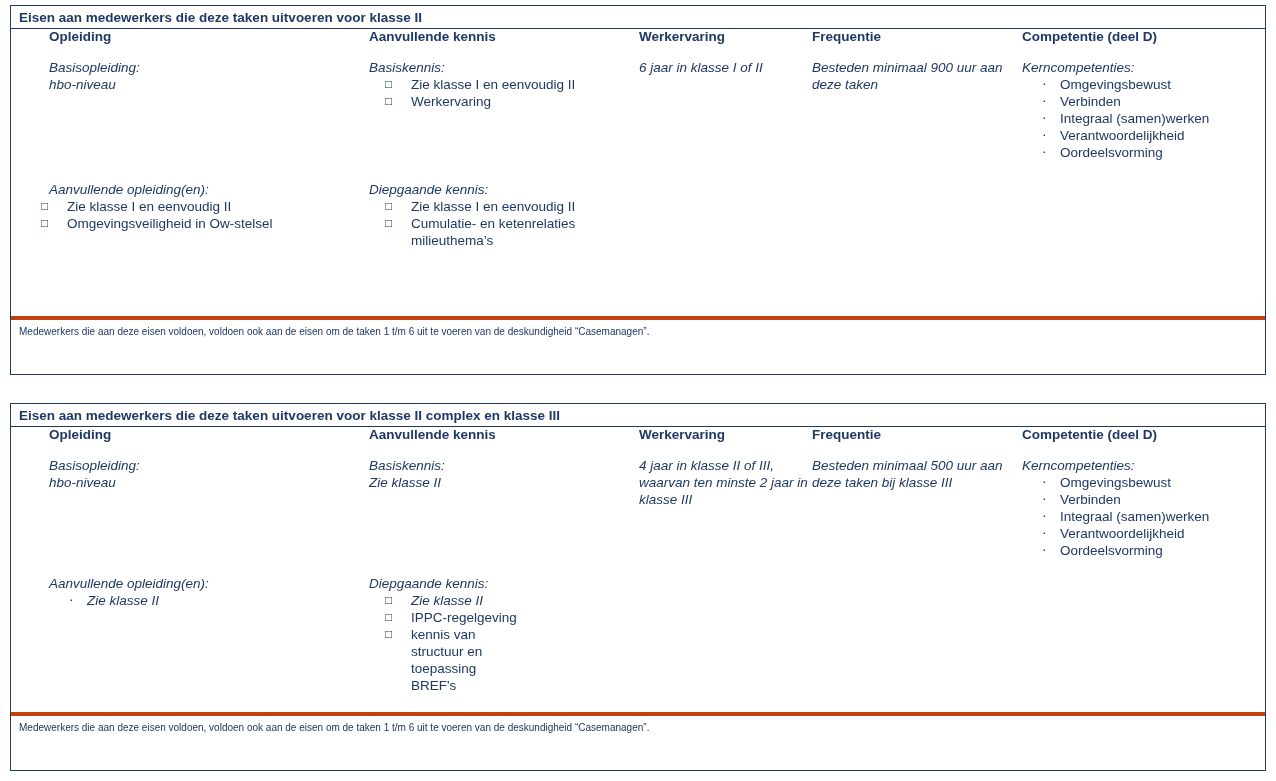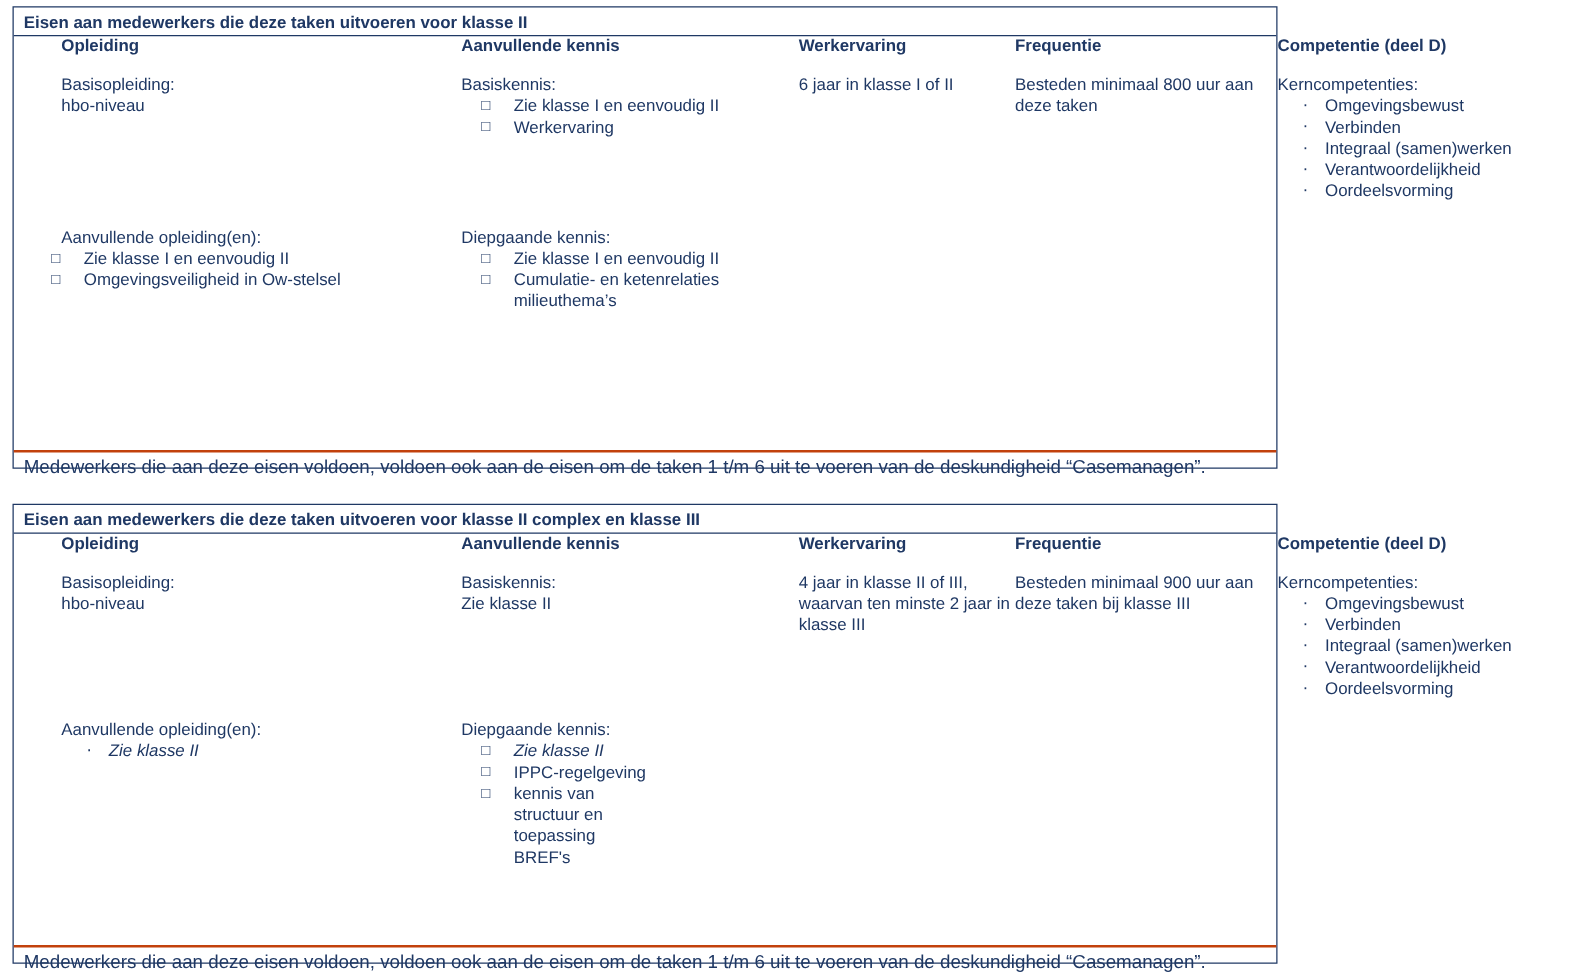--- a/index.html
+++ b/index.html
@@ -16,21 +16,21 @@
   }
   .page {
     position: relative;
     width: 1276px;
     height: 781px;
     box-sizing: border-box;
   }
   .block {
     position: absolute;
     left: 10px;
-    width: 1012px;
+    width: 1256px;
     border: 1px solid #1F3864;
     box-sizing: border-box;
   }
   #block-1 { top: 5px; height: 370px; }
   #block-2 { top: 403px; height: 368px; }
 
   .block-title {
     font-weight: bold;
     font-size: 13.5px;
     color: #1F3864;
@@ -83,21 +83,21 @@
     padding: 5px 5px 4px 6px;
     box-sizing: border-box;
     font-size: 13.5px;
     line-height: 17px;
   }
   .body-cell.nolft { border-left: none; }
   .split-top {
     border-bottom: 1px solid #1F3864;
   }
 
-  .cellline { margin: 0; }
+  .cellline { margin: 0; font-style: italic; }
 
   ul.sq, ul.dot {
     margin: 0;
     padding: 0;
     list-style: none;
   }
   ul.sq li {
     position: relative;
     padding-left: 42px;
     line-height: 17px;
@@ -120,29 +120,28 @@
     position: absolute;
     left: 20px;
     top: -1px;
     font-size: 14px;
     line-height: 17px;
   }
 
   .italic { font-style: italic; }
 
   .footer-note {
-    border-top: 2px solid #c2410c;
+    border-top: 4px solid #c2410c;
     padding: 4px 6px 3px 8px;
-    font-size: 15px;
+    font-size: 10px;
     line-height: 16px;
     box-sizing: border-box;
     height: 25px;
     white-space: nowrap;
     overflow: hidden;
-    margin-top: 44px;
   }
   .grid-wrap { position: relative; }
 </style>
 </head>
 <body>
 
 <div class="page">
 
   <div class="block" id="block-1">
     <div class="block-title">Eisen aan medewerkers die deze taken uitvoeren voor klasse II</div>
@@ -182,21 +181,21 @@
               <li><span class="mk">□</span><span>Zie klasse I en eenvoudig II</span></li>
               <li><span class="mk">□</span><span>Werkervaring</span></li>
             </ul>
           </td>
 
           <td class="body-cell" rowspan="2">
             <div class="cellline">6 jaar in klasse I of II</div>
           </td>
 
           <td class="body-cell" rowspan="2">
-            <div class="cellline">Besteden minimaal 800 uur aan deze taken</div>
+            <div class="cellline">Besteden minimaal 900 uur aan deze taken</div>
           </td>
 
           <td class="body-cell" rowspan="2">
             <div class="cellline">Kerncompetenties:</div>
             <ul class="dot">
               <li><span class="mk">·</span><span>Omgevingsbewust</span></li>
               <li><span class="mk">·</span><span>Verbinden</span></li>
               <li><span class="mk">·</span><span>Integraal (samen)werken</span></li>
               <li><span class="mk">·</span><span>Verantwoordelijkheid</span></li>
               <li><span class="mk">·</span><span>Oordeelsvorming</span></li>
@@ -265,21 +264,21 @@
           <td class="body-cell split-top">
             <div class="cellline">Basiskennis:</div>
             <div class="cellline">Zie klasse II</div>
           </td>
 
           <td class="body-cell" rowspan="2">
             <div class="cellline">4 jaar in klasse II of III, waarvan ten minste 2 jaar in klasse III</div>
           </td>
 
           <td class="body-cell" rowspan="2">
-            <div class="cellline">Besteden minimaal 900 uur aan deze taken bij klasse III</div>
+            <div class="cellline">Besteden minimaal 500 uur aan deze taken bij klasse III</div>
           </td>
 
           <td class="body-cell" rowspan="2">
             <div class="cellline">Kerncompetenties:</div>
             <ul class="dot">
               <li><span class="mk">·</span><span>Omgevingsbewust</span></li>
               <li><span class="mk">·</span><span>Verbinden</span></li>
               <li><span class="mk">·</span><span>Integraal (samen)werken</span></li>
               <li><span class="mk">·</span><span>Verantwoordelijkheid</span></li>
               <li><span class="mk">·</span><span>Oordeelsvorming</span></li>

